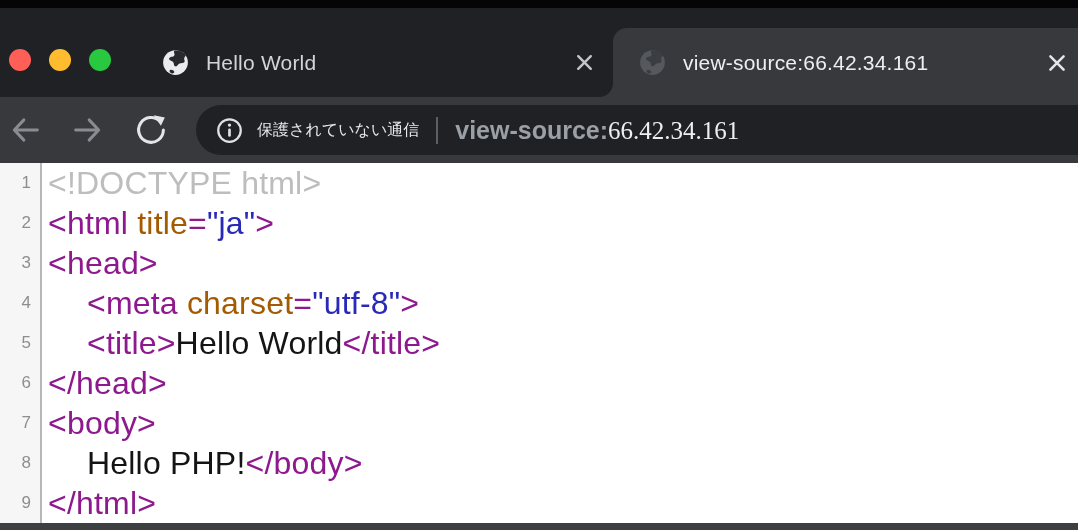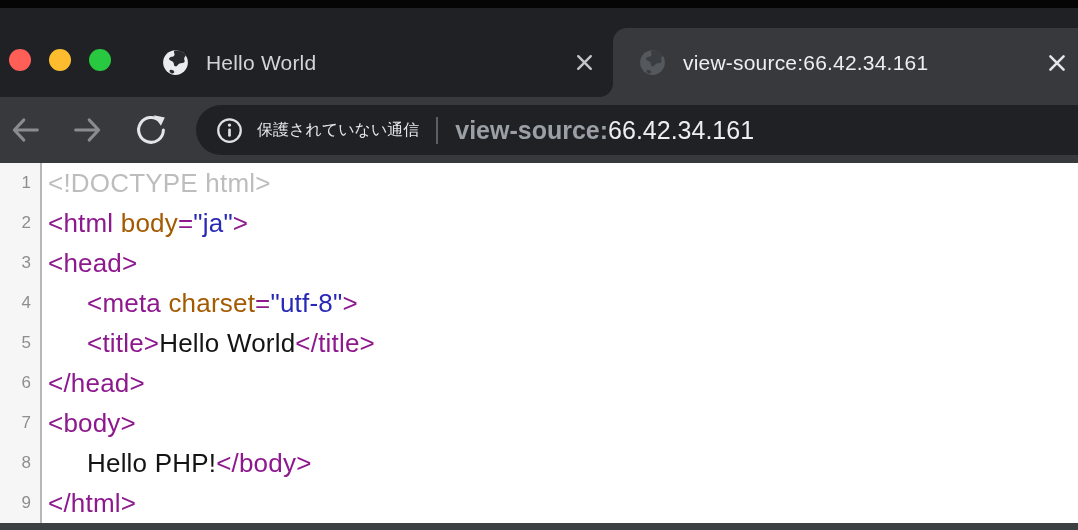--- a/index.html
+++ b/index.html
@@ -36,27 +36,27 @@
   .nav-btn{position:absolute;top:12px;width:42px;height:42px;display:flex;align-items:center;justify-content:center;border-radius:50%;cursor:pointer;}
   .nav-back{left:4px;}
   .nav-forward{left:67px;}
   .nav-reload{left:130px;}
   .omnibox{position:absolute;left:196px;right:-30px;top:8px;height:50px;background:var(--omnibox-bg,#202124);border-radius:25px;display:flex;align-items:center;cursor:text;}
   .sec-icon{margin-left:20px;flex:none;width:27px;height:27px;}
   .sec-label{margin-left:14px;font-size:16px;color:#e6e8ea;white-space:nowrap;}
   .omni-sep{width:2px;height:27px;background:#5c6064;margin:0 17px;flex:none;}
   .url{font-size:25px;white-space:nowrap;}
   .url-scheme{color:#9aa0a6;font-weight:bold;}
-  .url-host{color:#eceef0;}
+  .url-host{color:#eceef0;font-family:Liberation Serif, serif;}
 
   
   .content{height:360px;background:#ffffff;}
   .srow{display:flex;height:40px;align-items:center;}
   .lnum{width:42px;height:100%;flex:none;box-sizing:border-box;background:#f6f6f6;border-right:2px solid #b7b7b7;display:flex;align-items:center;justify-content:flex-end;padding-right:9px;color:var(--line-number,#8e8e8e);font-size:17px;}
-  .code{padding-left:6px;white-space:pre;font-size:26px;letter-spacing:.2px;}
+  .code{padding-left:6px;white-space:pre;font-size:32px;letter-spacing:.2px;}
   .code.ind1{padding-left:45px;}
   .tk-doctype{color:var(--code-doctype,#bdbdbd);}
   .tk-tag{color:var(--code-tag,#8e198e);}
   .tk-attr{color:var(--code-attr,#a45a00);}
   .tk-val{color:var(--code-value,#2929b8);}
   .tk-text{color:var(--code-text,#141414);}
 
   svg{display:block;}
 </style>
 </head>
@@ -139,21 +139,21 @@
   </div>
 
   <div class="content">
     <div id="source-lines">
         <div class="srow">
           <div class="lnum">1</div>
           <div class="code"><span class="tk-doctype">&lt;!DOCTYPE html&gt;</span></div>
         </div>
         <div class="srow">
           <div class="lnum">2</div>
-          <div class="code"><span class="tk-tag">&lt;html </span><span class="tk-attr">body</span><span class="tk-tag">=</span><span class="tk-val">"ja"</span><span class="tk-tag">&gt;</span></div>
+          <div class="code"><span class="tk-tag">&lt;html </span><span class="tk-attr">title</span><span class="tk-tag">=</span><span class="tk-val">"ja"</span><span class="tk-tag">&gt;</span></div>
         </div>
         <div class="srow">
           <div class="lnum">3</div>
           <div class="code"><span class="tk-tag">&lt;head&gt;</span></div>
         </div>
         <div class="srow">
           <div class="lnum">4</div>
           <div class="code ind1"><span class="tk-tag">&lt;meta </span><span class="tk-attr">charset</span><span class="tk-tag">=</span><span class="tk-val">"utf-8"</span><span class="tk-tag">&gt;</span></div>
         </div>
         <div class="srow">

